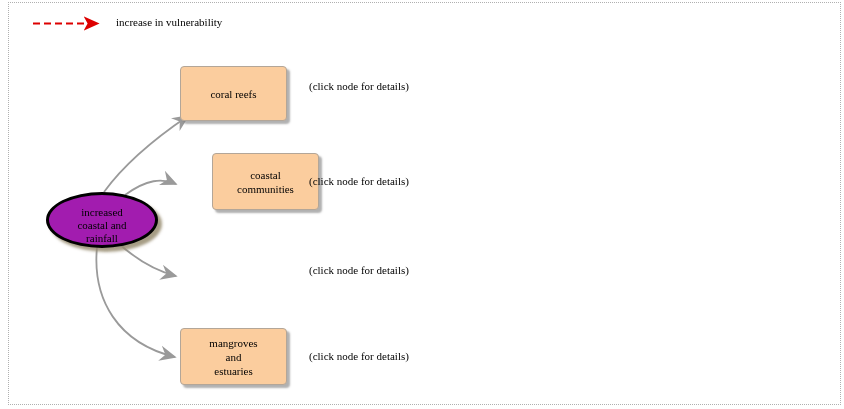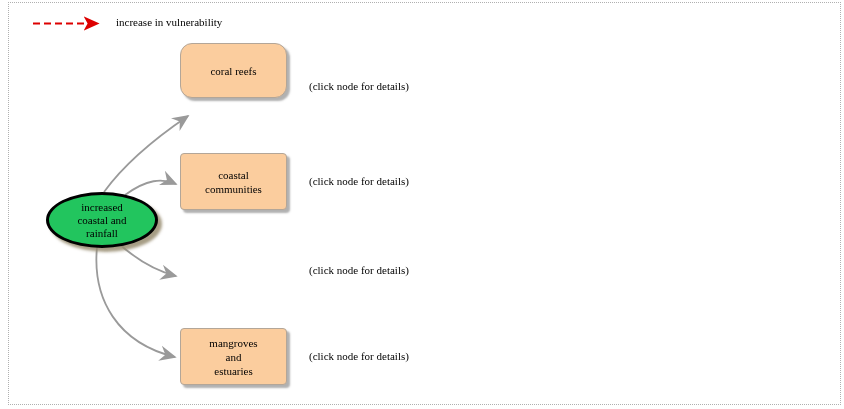--- a/index.html
+++ b/index.html
@@ -26,26 +26,26 @@
   }
   .legend-label {
     position: absolute;
     left: 116px; top: 16px;
     white-space: nowrap;
   }
   .node-ellipse {
     position: absolute;
     left: 46px; top: 192px;
     width: 106px; height: 50px;
-    background: #22c55e;
+    background: #a21caf;
     border: 3px solid #000000;
     border-radius: 50%;
     box-shadow: 4px 4px 3px rgba(150, 140, 112, 0.85);
     display: flex;
-    align-items: center;
+    align-items: flex-end;
     justify-content: center;
     text-align: center;
     line-height: 13px;
     cursor: pointer;
   }
   .node-box {
     position: absolute;
     left: 180px;
     width: 105px;
     background: #fbcd9e;
@@ -60,22 +60,22 @@
     cursor: pointer;
   }
   .node-box span, .node-ellipse span { display: block; }
   .hint {
     position: absolute;
     left: 309px;
     display: flex;
     align-items: center;
     white-space: nowrap;
   }
-  .box-1 { top: 43px;  height: 53px; border-radius: 12px; }
-  .box-2 { top: 153px; height: 55px; }
+  .box-1 { top: 66px;  height: 53px; }
+  .box-2 { top: 153px; height: 55px; margin-left: 32px; }
   .box-3 { top: 242px; height: 55px; }
   .box-4 { top: 328px; height: 55px; }
   .hint-1 { top: 59px;  height: 53px; }
   .hint-2 { top: 153px; height: 55px; }
   .hint-3 { top: 242px; height: 55px; }
   .hint-4 { top: 328px; height: 55px; }
 </style>
 </head>
 <body>
 

